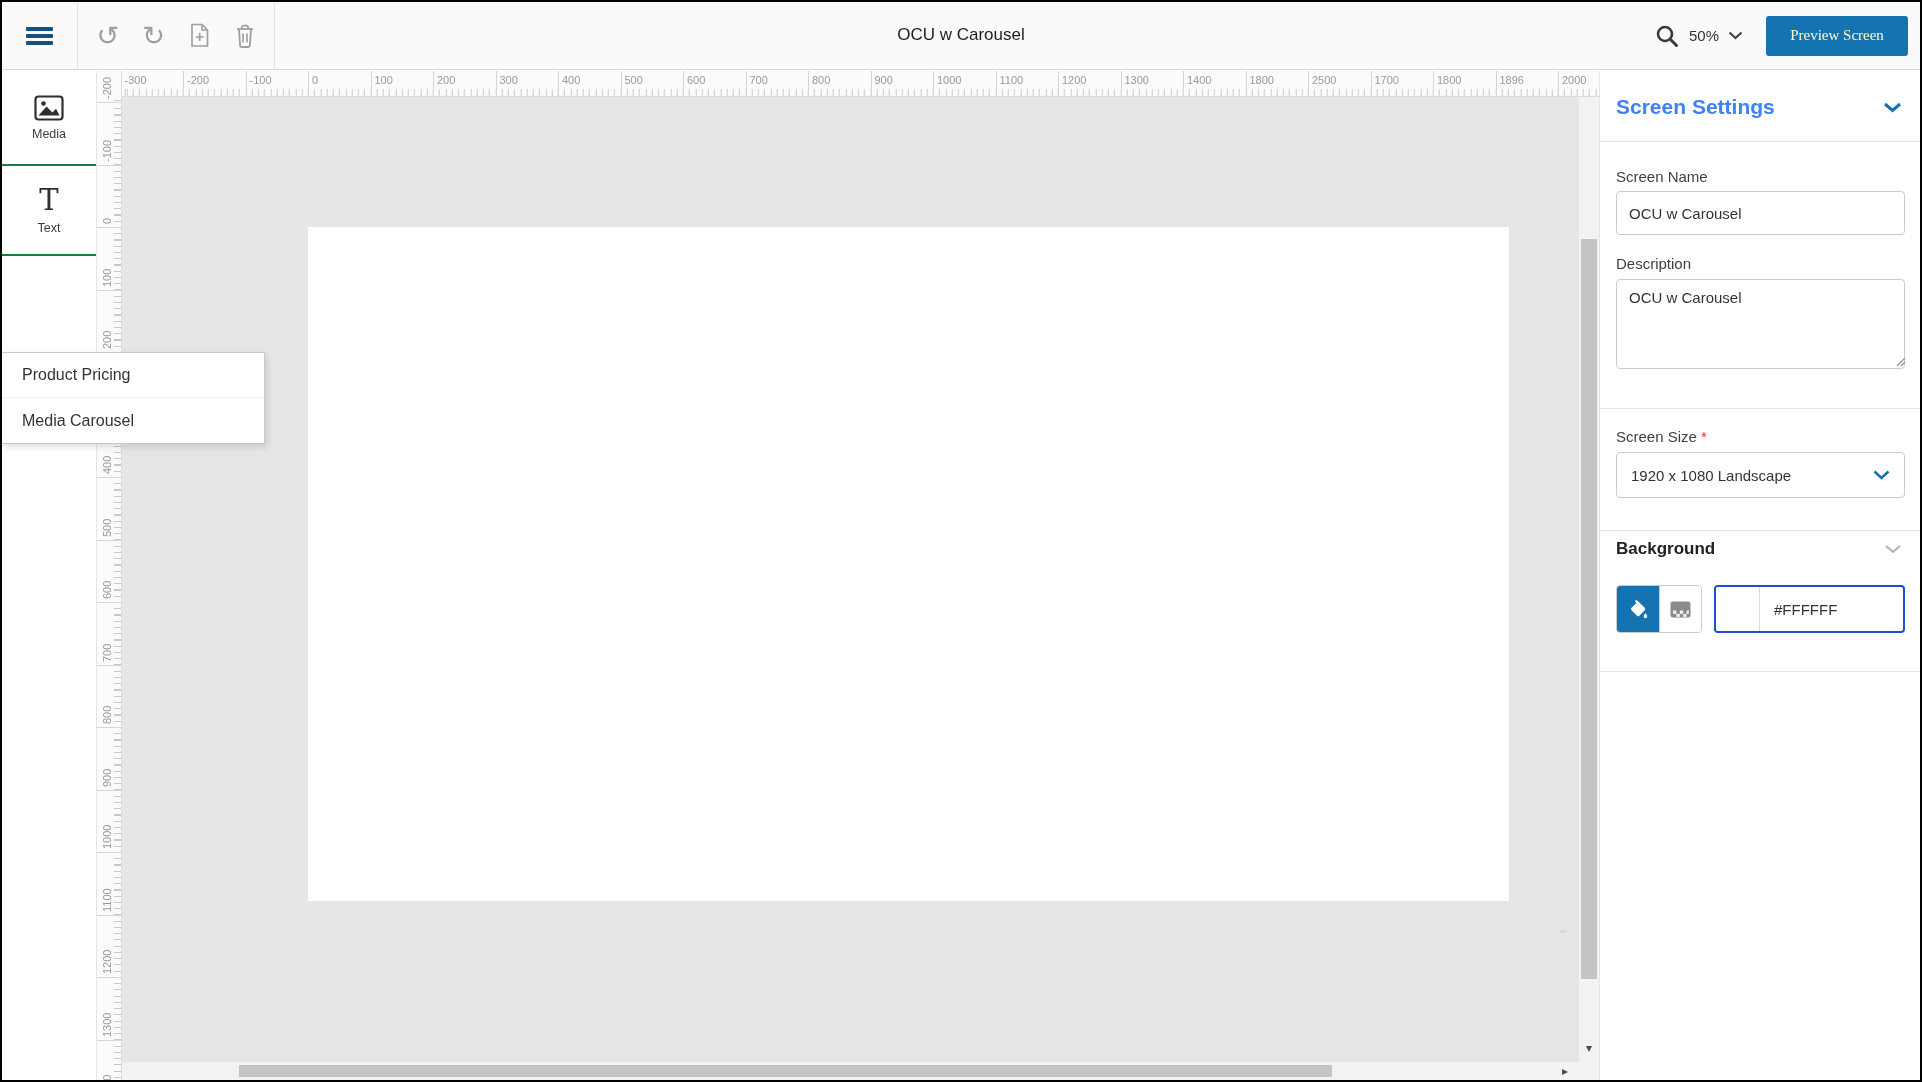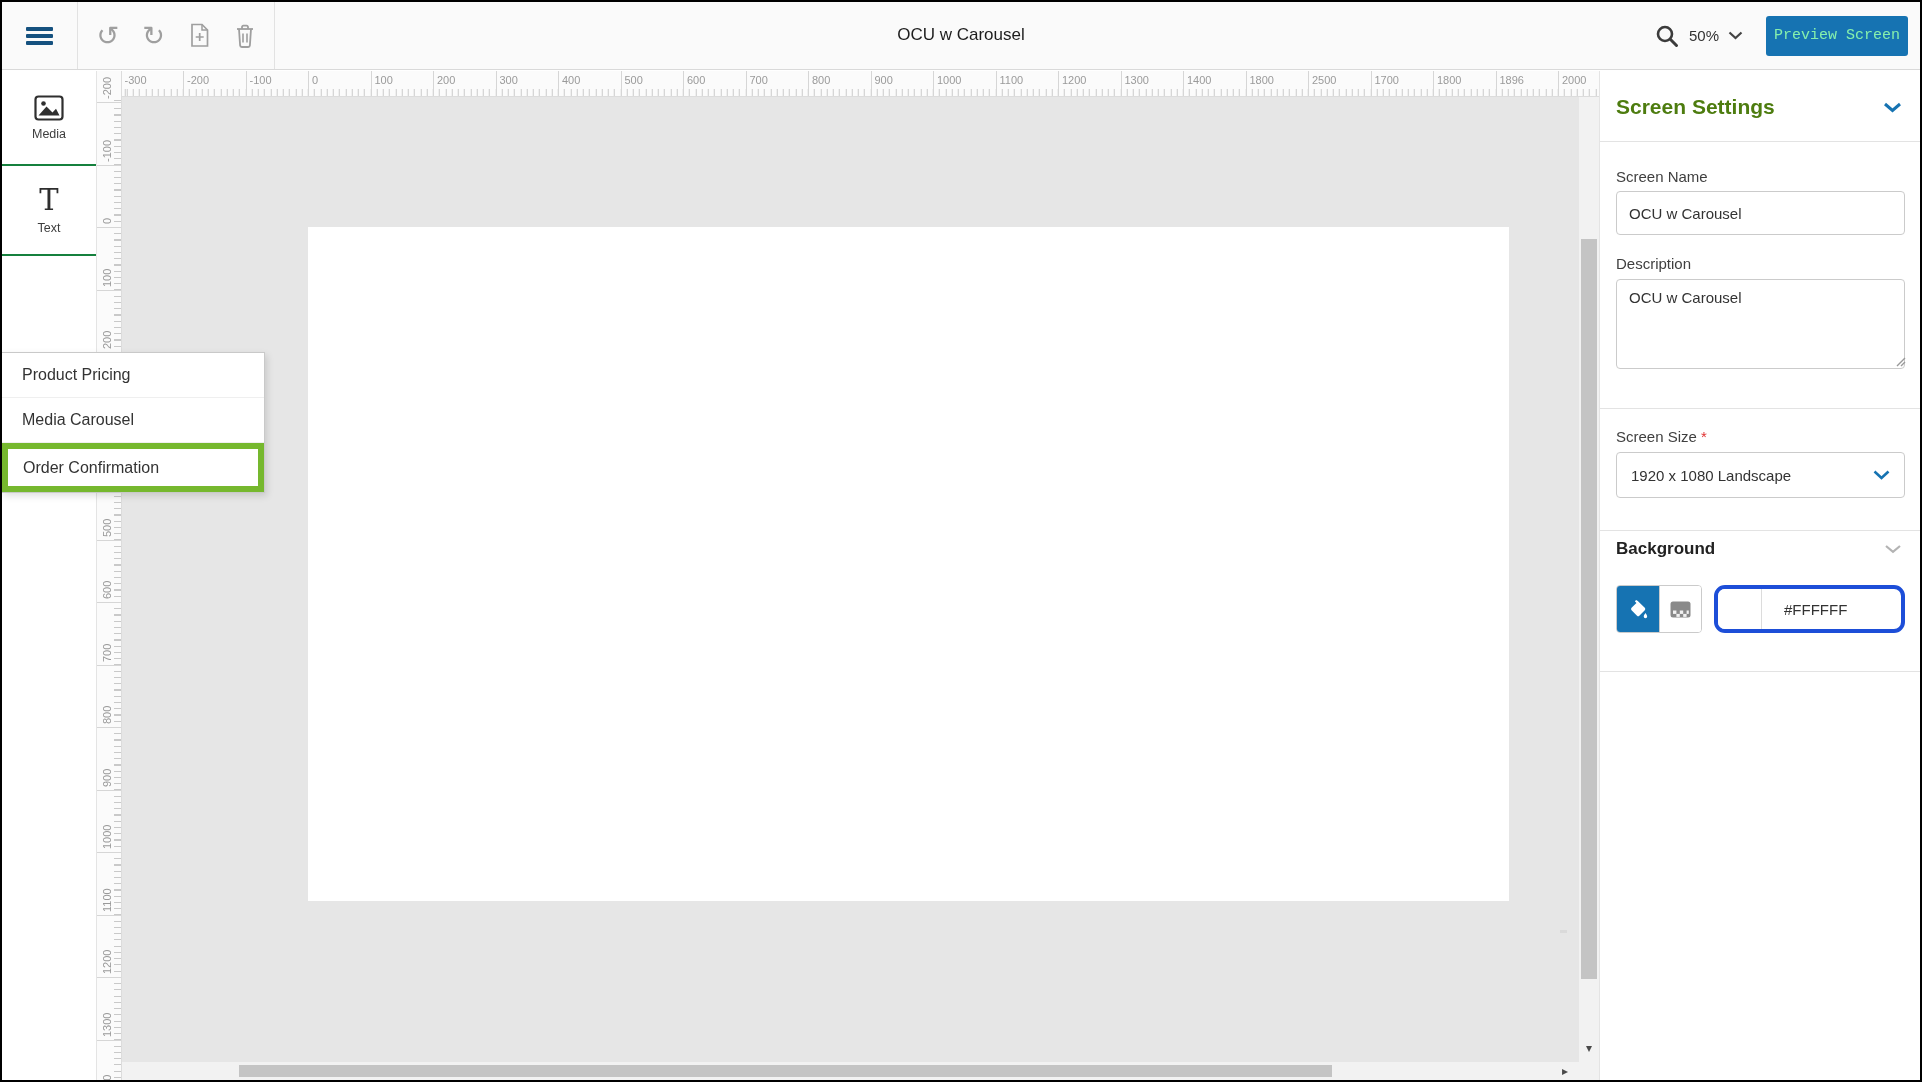--- a/index.html
+++ b/index.html
@@ -16,22 +16,22 @@
   .hamburger { width:27px; }
   .hamburger span { display:block; height:4px; margin:3px 0; background:#15517f; border-radius:1px; }
   .tools-cell { position:absolute; left:77px; top:0; width:196px; height:67px;
             border-right:1px solid #e2e2e2; display:flex; align-items:center; justify-content:space-evenly; }
   .tool-btn { width:34px; height:40px; display:flex; align-items:center; justify-content:center;
             color:#9f9f9f; font-size:27px; line-height:1; cursor:pointer; font-family:"DejaVu Sans",sans-serif; }
   .page-title { position:absolute; left:50%; top:23px; transform:translateX(-50%);
             font-size:17px; color:#1d1d1d; }
   .topbar-right { position:absolute; right:12px; top:0; height:67px; display:flex; align-items:center; gap:9px; }
   .zoom-label { font-size:15px; color:#333; }
-  .preview-btn { width:142px; height:40px; background:#1673b2; color:#86efac; border:none;
-            border-radius:3px; font-size:15px; font-family:Liberation Mono, monospace; cursor:pointer; margin-left:14px; }
+  .preview-btn { width:142px; height:40px; background:#1673b2; color:#fef9c3; border:none;
+            border-radius:3px; font-size:15px; font-family:Liberation Serif, serif; cursor:pointer; margin-left:14px; }
 
   
   .sidebar { position:absolute; left:0; top:69px; width:95px; bottom:0; background:#fff;
              border-right:1px solid #e4e4e4; z-index:20; }
   .side-item { height:95px; border-bottom:2px solid #15803d; display:flex; flex-direction:column;
              align-items:center; justify-content:center; gap:6px; cursor:pointer; background:#fff; }
   .side-item.mid { height:90px; }
   .side-item .lbl { font-size:12.5px; color:#3d3d3d; }
   .side-item.selected { background:#dcedf8; }
   .side-item.selected .lbl { color:#15517f; }
@@ -72,43 +72,43 @@
   .flyout { position:absolute; left:0; top:350px; width:263px; background:#fff;
             border:1px solid #c9c9c9; border-left:none; box-shadow:2px 3px 7px rgba(0,0,0,.13); z-index:40; }
   .flyout-row { height:45px; display:flex; align-items:center; padding-left:20px;
             font-size:16px; color:#333; border-bottom:1px solid #efefef; cursor:pointer; background:#fff; }
   .flyout-row:last-child { border-bottom:none; }
   .flyout-row.green { border:6px solid #76b82e; height:49px; padding-left:15px; }
 
   
   .panel { position:absolute; left:1597px; top:69px; right:0; bottom:0; background:#fff;
            border-left:1px solid #e4e4e4; z-index:20; }
-  .panel-heading { position:absolute; left:16px; top:24px; font-size:21px; font-weight:700; color:#4d7c0f; }
+  .panel-heading { position:absolute; left:16px; top:24px; font-size:21px; font-weight:700; color:#3b82f6; }
   .panel-chevron { position:absolute; right:18px; cursor:pointer; }
   .divider { position:absolute; left:0; right:0; height:1px; background:#e3e3e3; }
   .field-label { position:absolute; left:16px; font-size:15px; color:#3f3f3f; }
   .req { color:#e03131; }
   .text-input { position:absolute; left:16px; width:289px; height:44px; border:1px solid #cbcbcb;
            border-radius:4px; font-size:15px; color:#333; padding:0 12px; font-family:inherit; background:#fff; }
   .text-area { position:absolute; left:16px; width:289px; height:90px; border:1px solid #cbcbcb;
            border-radius:4px; font-size:15px; color:#333; padding:9px 12px; font-family:inherit;
            resize:none; overflow:hidden; background:#fff; }
   .resize-corner { position:absolute; left:295px; pointer-events:none; }
   .select-box { position:absolute; left:16px; width:289px; height:46px; border:1px solid #cbcbcb;
            border-radius:4px; display:flex; align-items:center; padding:0 14px; font-size:15px;
            color:#333; cursor:pointer; justify-content:space-between; background:#fff; }
   .bg-heading { position:absolute; left:16px; font-size:17px; font-weight:700; color:#222; }
   .btn-group { position:absolute; left:16px; width:86px; height:48px; border:1px solid #cbcbcb;
            border-radius:4px; display:flex; overflow:hidden; }
   .fill-btn { width:43px; height:100%; background:#1673b2; display:flex; align-items:center;
            justify-content:center; cursor:pointer; }
   .checker-btn { width:43px; height:100%; background:#fff; border-left:1px solid #cbcbcb;
            display:flex; align-items:center; justify-content:center; cursor:pointer; }
-  .color-field { position:absolute; left:114px; width:191px; height:48px; border:4px solid #1d4ed8;
-           border-radius:11px; display:flex; overflow:hidden;gap:8px; }
+  .color-field { position:absolute; left:114px; width:191px; height:48px; border:2px solid #1d4ed8;
+           border-radius:4px; display:flex; overflow:hidden; }
   .swatch { width:44px; height:100%; background:#ffffff; border-right:1px solid #dcdcdc; }
   .color-text { flex:1; display:flex; align-items:center; padding-left:14px; font-size:15px; color:#333; }
 
   
   .artifact { position:absolute; left:1601px; top:927px; width:108px; height:5px; opacity:.8;
            background:repeating-linear-gradient(90deg,#d9d9d9 0 5px,transparent 5px 14px); }
   .artifact-dot { position:absolute; left:1558px; top:928px; width:7px; height:3px; background:#dadada; }
 
   svg { display:block; }
 </style>
@@ -273,21 +273,20 @@
     <div class="v-down">▾</div>
   </div>
   <div class="h-scroll">
     <div class="h-thumb"></div>
     <div class="h-right">▸</div>
   </div>
 
   <div class="flyout">
     <div class="flyout-row">Product Pricing</div>
     <div class="flyout-row">Media Carousel</div>
-    <div class="flyout-row green">Order Confirmation</div>
   </div>
 
   <div class="panel">
     <div class="panel-heading">Screen Settings</div>
     <div class="panel-chevron" style="top:31px">
       <svg width="19" height="11" viewBox="0 0 19 11">
         <polyline points="2,2 9.5,8.5 17,2" fill="none" stroke="#1673b2" stroke-width="3"></polyline>
       </svg>
     </div>
     <div class="divider" style="top:70px"></div>

